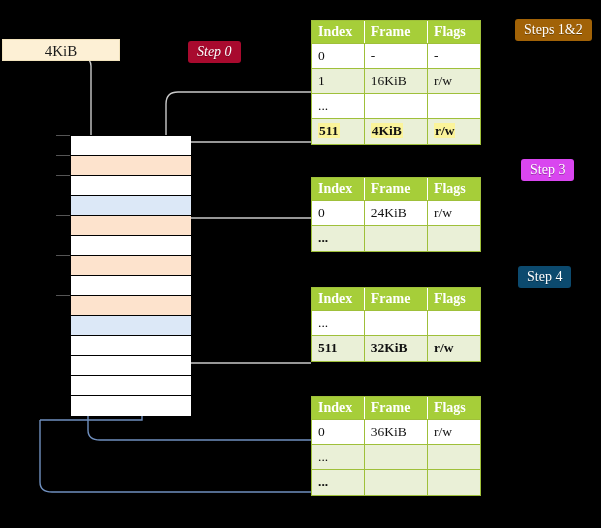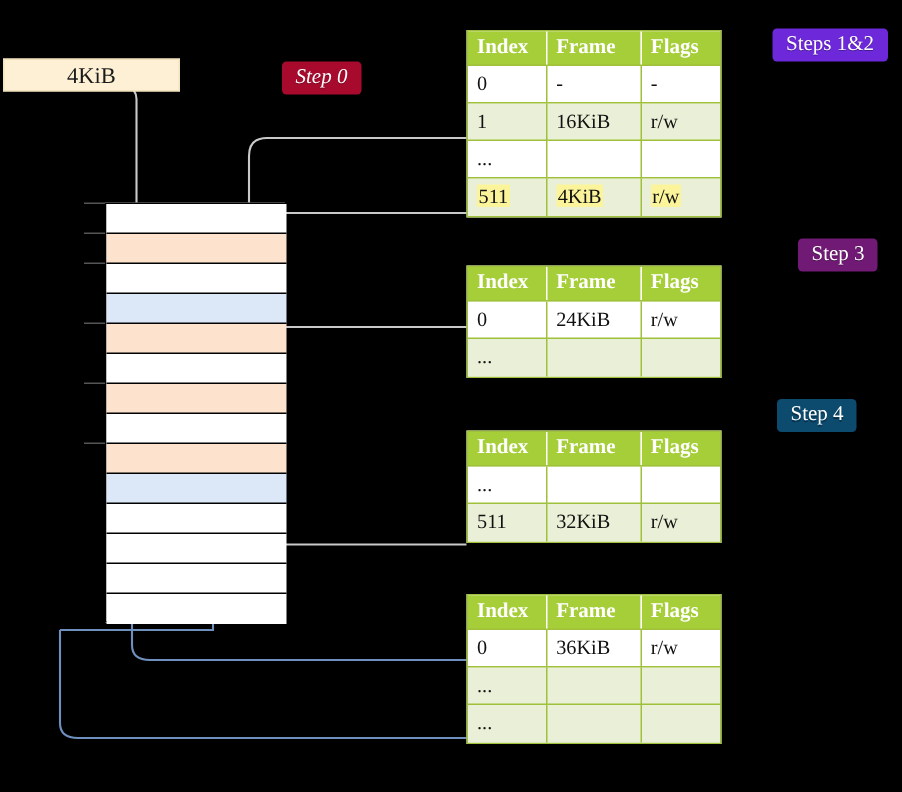--- a/index.html
+++ b/index.html
@@ -88,21 +88,21 @@
   .ptable td {
     padding: 3px 6px;
     border-right: 1px solid #9fc03a;
     border-bottom: 1px solid #9fc03a;
     color: #111111;
     height: 25px;
     vertical-align: middle;
     white-space: nowrap;
   }
   .ptable td:last-child { border-right: none; }
-  .ptable tr:last-child td { border-bottom: none; }
+  .ptable tr:last-child td { border-bottom: none; font-weight: bold; }
   .ptable tr.alt td { background: #eaf0d7; }
   .ptable tr.plain td { background: #ffffff; }
   .hl { background: #fbf49a; padding: 0 1px; }
 
   .colI { width: 56px; }
   .colF { width: 70px; }
   .colG { width: 58px; }
 
   
   #wires {
@@ -163,22 +163,22 @@
       <div class="mrow orange" style="top: 160px; width: 120px; height: 20px;"></div>
       <div class="mrow blue" style="top: 180px; width: 120px; height: 20px;"></div>
       <div class="mrow white" style="top: 200px; width: 120px; height: 20px;"></div>
       <div class="mrow white" style="top: 220px; width: 120px; height: 20px;"></div>
       <div class="mrow white" style="top: 240px; width: 120px; height: 20px;"></div>
       <div class="mrow white last" style="top: 260px; width: 120px; height: 20px;"></div>
     </div>
 
   <div id="badges">
       <div class="badge" style="left: 188px; top: 41px; background: rgb(168, 10, 46); font-style: italic;">Step 0</div>
-      <div class="badge" style="left: 515px; top: 19px; background: #6d28d9;">Steps 1&amp;2</div>
-      <div class="badge" style="left: 532px; top: 159px; background: #701a75;">Step 3</div>
+      <div class="badge" style="left: 515px; top: 19px; background: #a16207;">Steps 1&amp;2</div>
+      <div class="badge" style="left: 521px; top: 159px; background: #d946ef;">Step 3</div>
       <div class="badge" style="left: 518px; top: 266px; background: #0c4a6e;">Step 4</div>
     </div>
 
   <div id="tables">
       <div class="ptable" style="left: 311px; top: 20px; width: 170px;">
         <table>
           <thead>
             <tr>
               <th class="colI">Index</th>
               <th class="colF">Frame</th>

